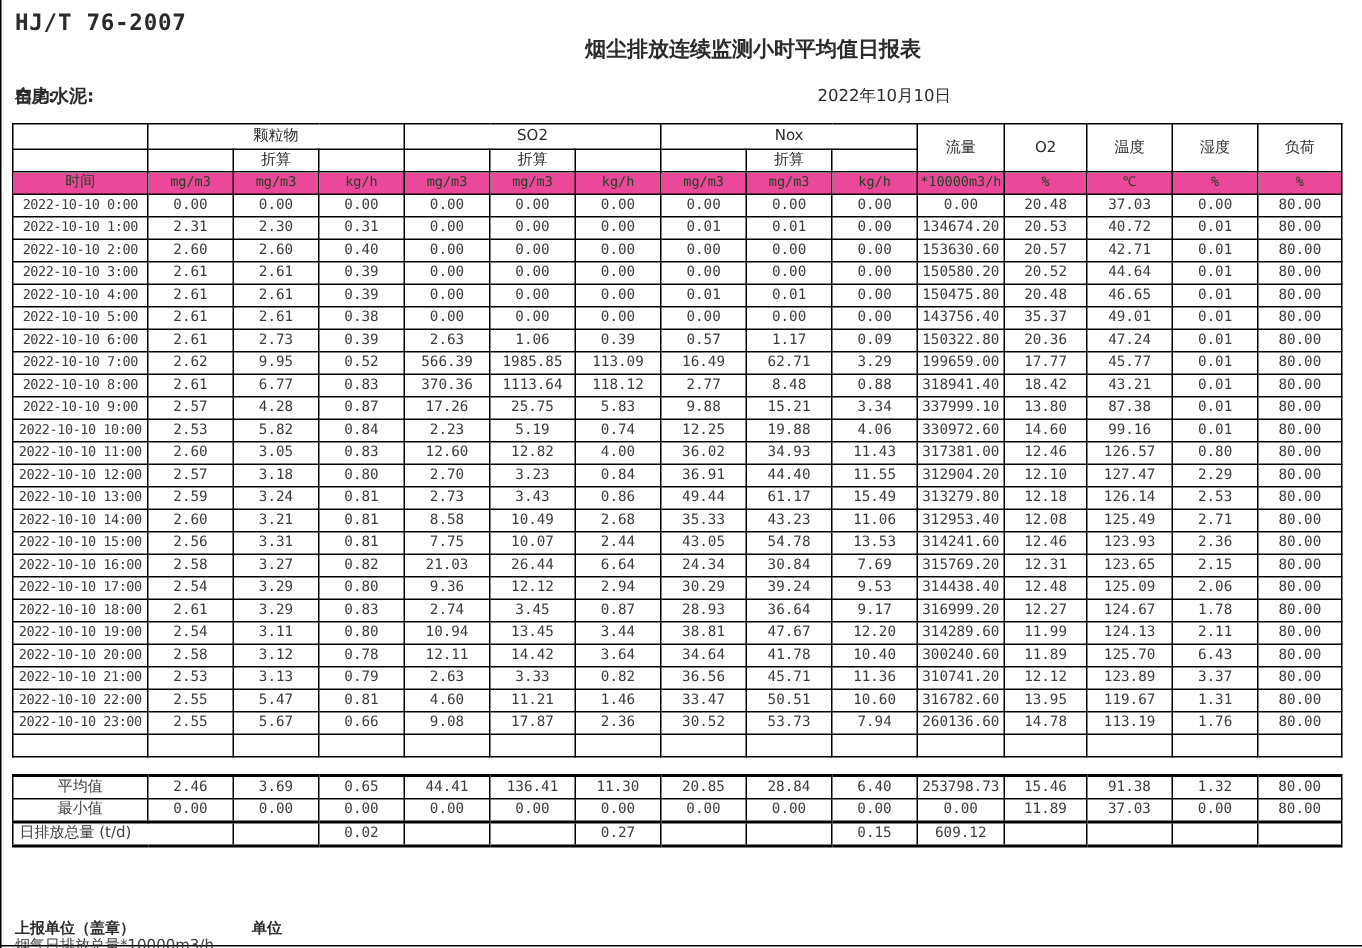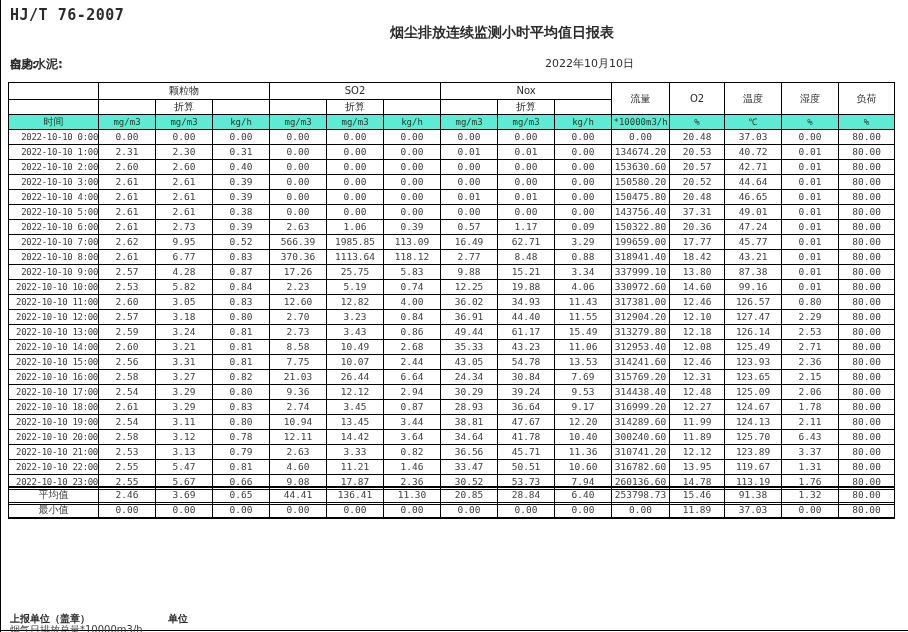--- a/index.html
+++ b/index.html
@@ -14,27 +14,27 @@
   .report-title{position:absolute;left:0;top:24px;width:908px;text-align:center;font-size:14px;font-weight:bold;padding-left:48px;}
   .company{position:absolute;left:10px;top:56px;font-size:12px;font-weight:bold;}
   .station{position:absolute;left:10px;top:57px;font-size:11px;font-weight:bold;}
   .report-date{position:absolute;left:545px;top:56px;font-size:11px;}
 
   table{border-collapse:collapse;table-layout:fixed;width:887px;
         font-family:"DejaVu Sans Mono",monospace;font-size:9.5px;color:#3c3c3c;}
   td{border:1px solid #000;text-align:center;padding:0;height:14px;line-height:14px;
      overflow:hidden;white-space:nowrap;}
   .main-table{position:absolute;left:8px;top:82px;}
-  .summary-table{position:absolute;left:8px;top:486px;}
+  .summary-table{position:absolute;left:8px;top:516px;}
   thead td{font-family:"DejaVu Sans",sans-serif;font-size:10px;color:#2b2b2b;}
   .main-table thead tr:first-child td{height:16px;line-height:16px;}
   .ch{font-family:"DejaVu Sans",sans-serif;font-size:10px;}
-  .green{background:#5eead4;color:#234023;font-size:9px;}
+  .green{background:#ec4899;color:#234023;font-size:9px;}
   .green.ch{font-size:10px;}
-  .time-cell{font-size:9px;letter-spacing:-0.3px;text-align:right;}
+  .time-cell{font-size:9px;letter-spacing:-0.3px;}
   .left{text-align:left;padding-left:4px;}
   .summary-table tr:first-child td{border-top-width:2px;}
   .summary-table tr:nth-child(3) td{border-top-width:2px;}
   .summary-table tr:nth-child(4) td{border-top-width:2px;}
   .summary-table tr:last-child td{border-bottom-width:2px;}
 
   .footer-note{position:absolute;left:10px;top:597px;font-size:10px;color:#3c3c3c;margin-top:26px;}
   .footer-line2{position:absolute;left:10px;top:612px;font-size:10px;color:#2b2b2b;font-weight:bold;}
   .unit-label{position:absolute;left:168px;top:612px;font-size:10px;color:#2b2b2b;font-weight:bold;}
 </style>
@@ -201,21 +201,21 @@
         <td>2.61</td>
         <td>2.61</td>
         <td>0.38</td>
         <td>0.00</td>
         <td>0.00</td>
         <td>0.00</td>
         <td>0.00</td>
         <td>0.00</td>
         <td>0.00</td>
         <td>143756.40</td>
-        <td>37.31</td>
+        <td>35.37</td>
         <td>49.01</td>
         <td>0.01</td>
         <td>80.00</td>
       </tr>
       <tr>
         <td class="time-cell">2022-10-10 6:00</td>
         <td>2.61</td>
         <td>2.73</td>
         <td>0.39</td>
         <td>2.63</td>
@@ -585,18 +585,34 @@
         <td>0.00</td>
         <td>0.00</td>
         <td>0.00</td>
         <td>0.00</td>
         <td>0.00</td>
         <td>11.89</td>
         <td>37.03</td>
         <td>0.00</td>
         <td>80.00</td>
       </tr>
+      <tr>
+        <td colspan="2" class="ch left">日排放总量 (t/d)</td>
+        <td></td>
+        <td>0.02</td>
+        <td></td>
+        <td></td>
+        <td>0.27</td>
+        <td></td>
+        <td></td>
+        <td>0.15</td>
+        <td>609.12</td>
+        <td></td>
+        <td></td>
+        <td></td>
+        <td></td>
+      </tr>
     </tbody>
 </table>
 
 <div class="footer-note">烟气日排放总量*10000m3/h</div>
 <div class="footer-line2">上报单位（盖章）</div>
 <div class="unit-label">单位</div>
 
 </body></html>

